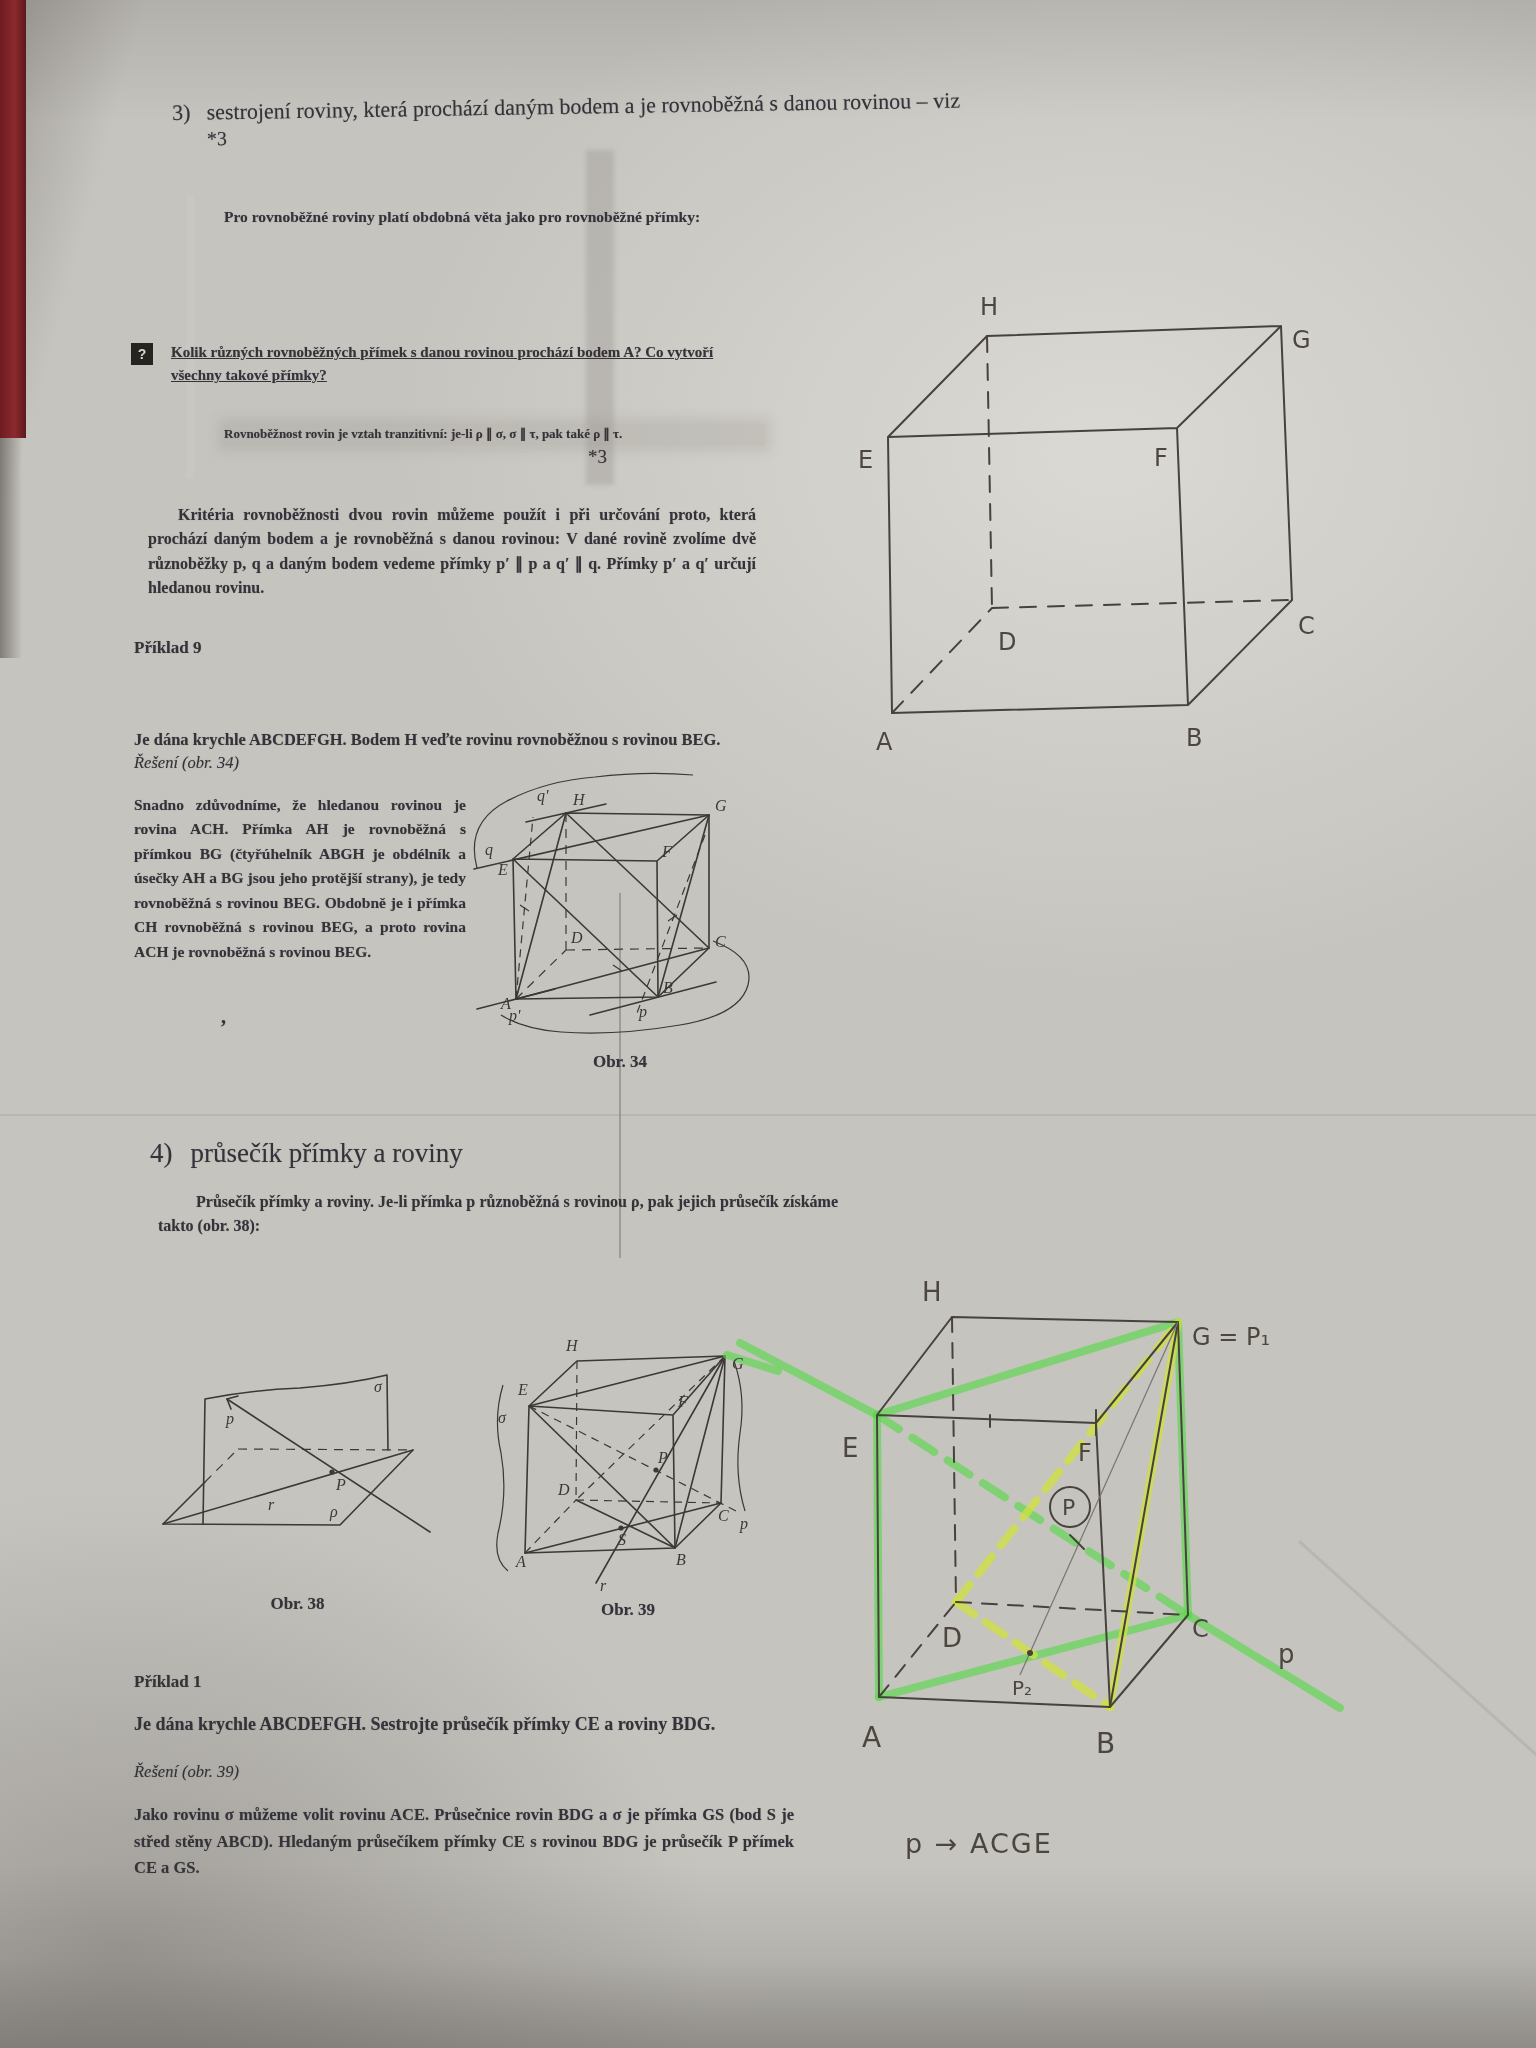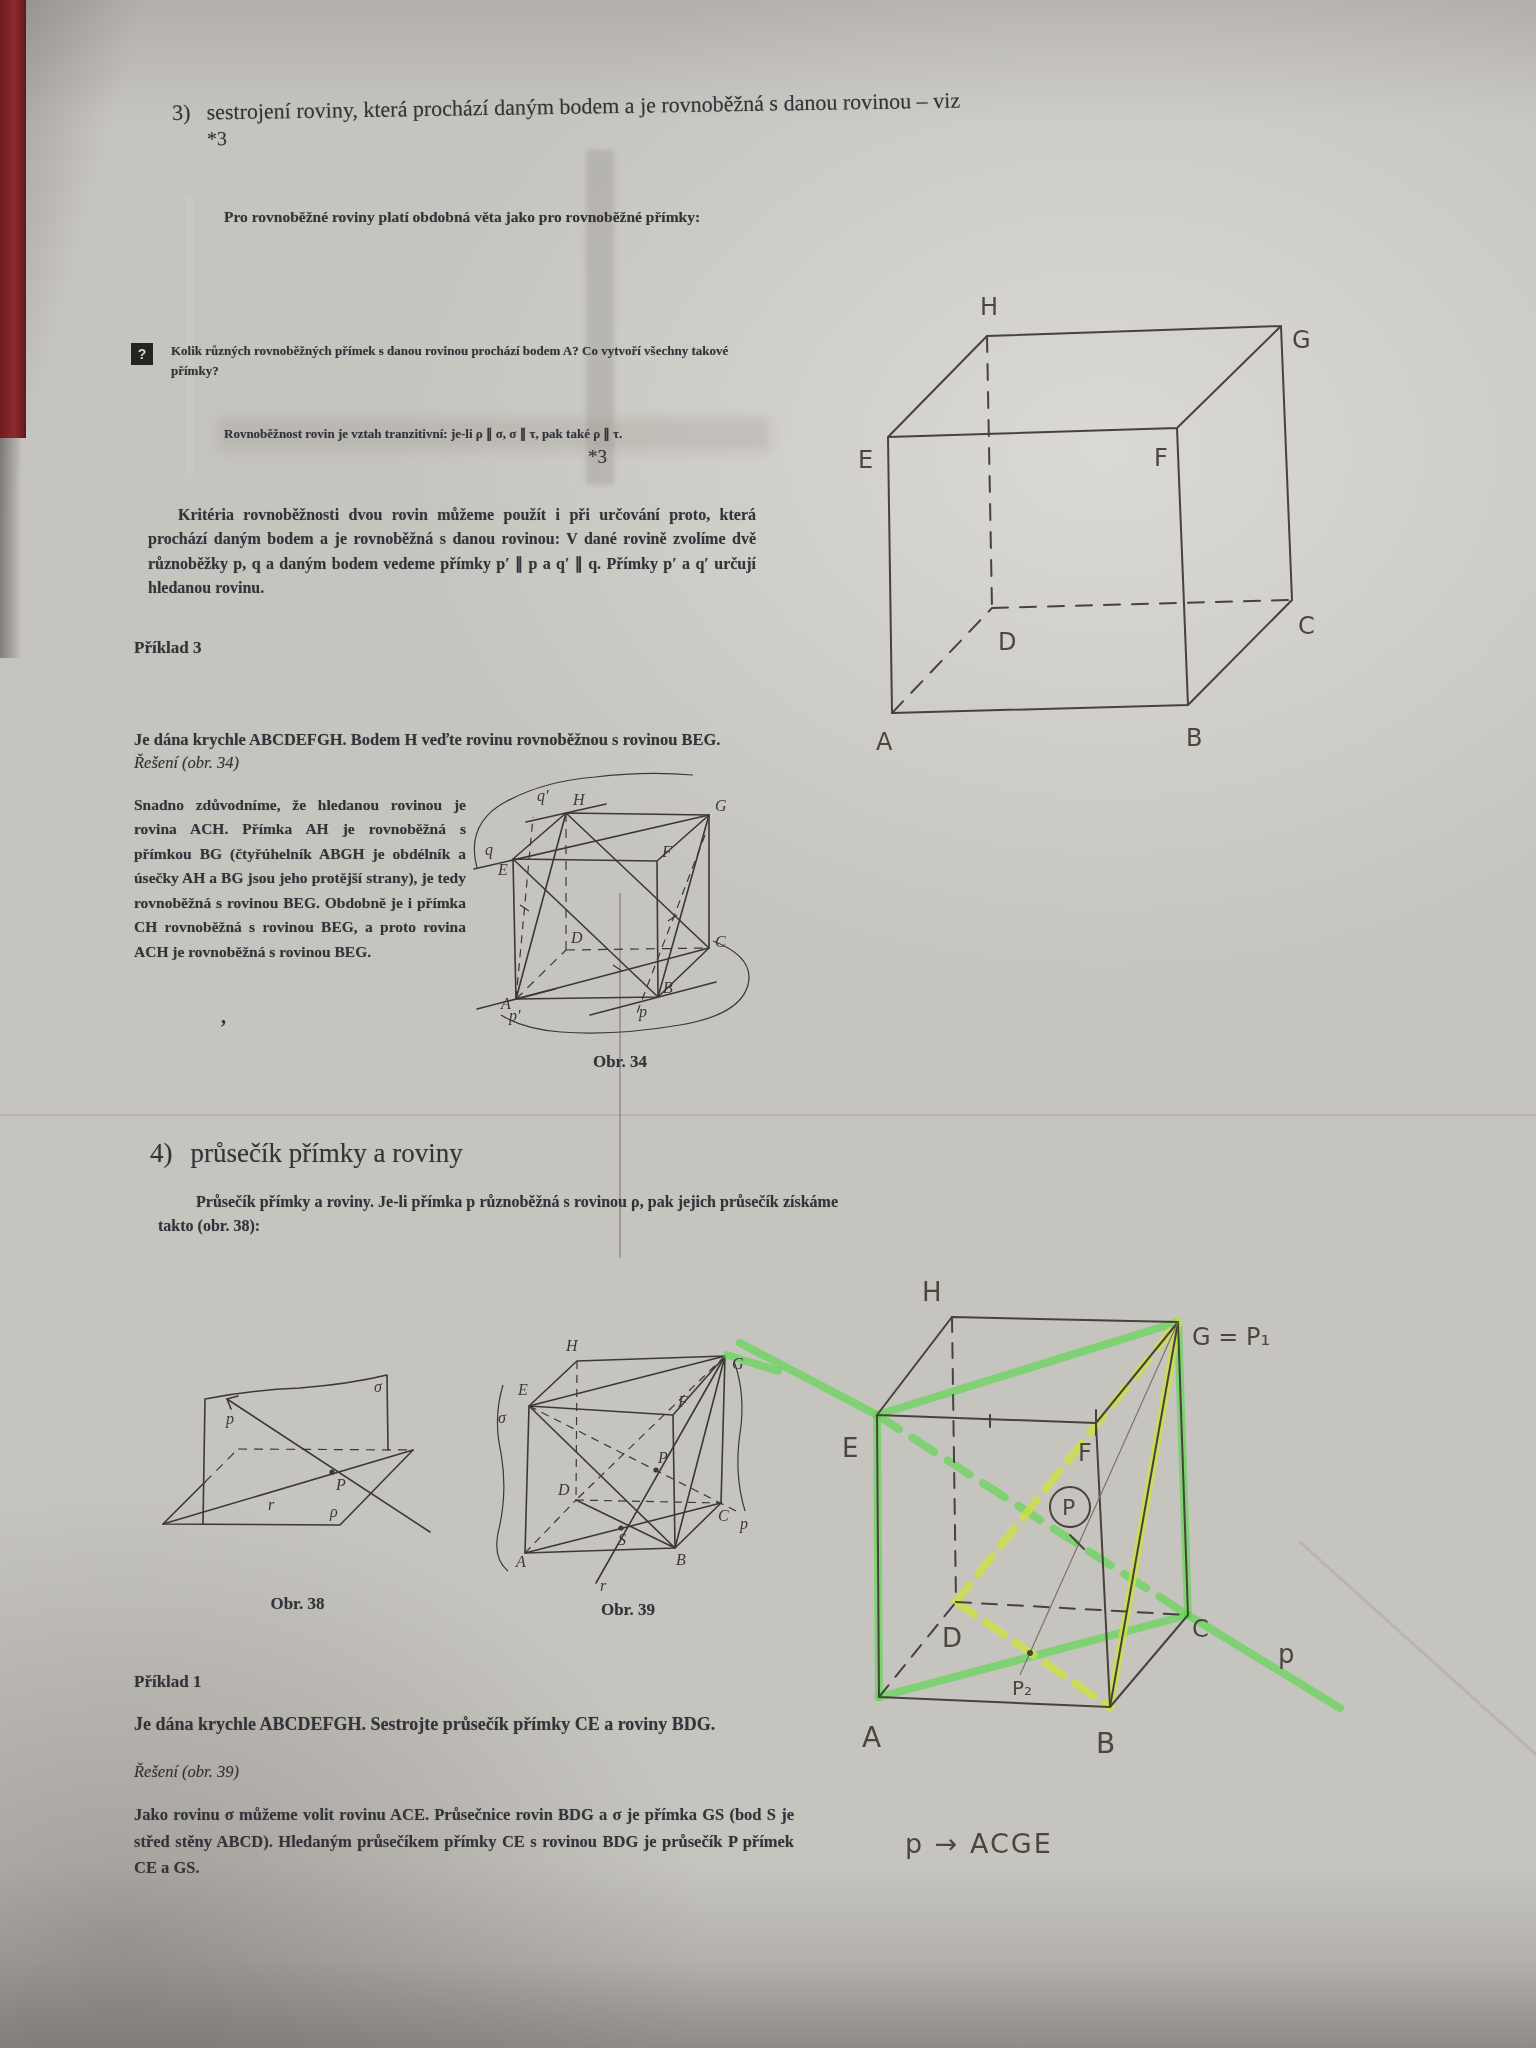--- a/index.html
+++ b/index.html
@@ -51,29 +51,29 @@
       <span style="font-size:20px;">*3</span>
     </span>
   </div>
 
   <div class="t b" style="left:224px;top:208px;width:545px;font-size:15.5px;">Pro rovnoběžné roviny platí obdobná věta jako pro rovnoběžné přímky:</div>
 
 
   <div class="t" style="left:131px;top:343px;width:22px;height:22px;background:#262420;color:#d8d6d0;text-align:center;font-size:14px;font-weight:700;line-height:22px;font-family:'Liberation Sans',sans-serif;">
     <span>?</span>
   </div>
-  <div class="t b" style="left:171px;top:341px;width:575px;font-size:13px;line-height:1.55;">Kolik různých rovnoběžných přímek s danou rovinou prochází bodem A? Co vytvoří všechny takové přímky?</div>
+  <div class="t b" style="left:171px;top:341px;width:575px;font-size:15px;line-height:1.55;text-decoration:underline;">Kolik různých rovnoběžných přímek s danou rovinou prochází bodem A? Co vytvoří všechny takové přímky?</div>
 
   <div class="t b hl" style="left:224px;top:424px;width:540px;font-size:13px;line-height:1.6;">Rovnoběžnost rovin je vztah tranzitivní: je-li ρ ∥ σ, σ ∥ τ, pak také ρ ∥ τ.</div>
 
   <div class="t b just" style="left:148px;top:503px;width:608px;font-size:16px;line-height:1.52;text-indent:30px;">Kritéria rovnoběžnosti dvou rovin můžeme použít i při určování proto, která prochází daným bodem a je rovnoběžná s danou rovinou: V dané rovině zvolíme dvě různoběžky p, q a daným bodem vedeme přímky p′ ∥ p a q′ ∥ q. Přímky p′ a q′ určují hledanou rovinu.</div>
 
   <div class="t" style="left:588px;top:446px;font-size:19px;">*3</div>
 
-  <div class="t b" style="left:134px;top:638px;font-size:17px;">Příklad 3</div>
+  <div class="t b" style="left:134px;top:638px;font-size:17px;">Příklad 9</div>
   <div class="t b just" style="left:134px;top:682px;width:635px;font-size:16.5px;line-height:1.6;margin-top:45px;">Je dána krychle ABCDEFGH. Bodem H veďte rovinu rovnoběžnou s rovinou BEG.</div>
   <div class="t it" style="left:134px;top:753px;font-size:16.5px;">Řešení (obr. 34)</div>
   <div class="t b just" style="left:134px;top:793px;width:332px;font-size:15.5px;line-height:1.58;">Snadno zdůvodníme, že hledanou rovinou je rovina ACH. Přímka AH je rovnoběžná s přímkou BG (čtyřúhelník ABGH je obdélník a úsečky AH a BG jsou jeho protější strany), je tedy rovnoběžná s rovinou BEG. Obdobně je i přímka CH rovnoběžná s rovinou BEG, a proto rovina ACH je rovnoběžná s rovinou BEG.</div>
   <div class="t b" style="left:220px;top:1016px;font-size:20px;">’</div>
 
   <svg style="left:465px;top:765px;" width="310" height="280" viewBox="0 0 310 280">
     <g>
       <path class="inkt" d="M 12,103 Q 0,58 42,36 Q 80,16 130,12 Q 180,6 228,10"></path>
       <path class="inkt" d="M 248,176 Q 290,192 283,220 Q 275,250 215,260 Q 150,271 96,267 Q 58,264 36,250"></path>
     </g>

